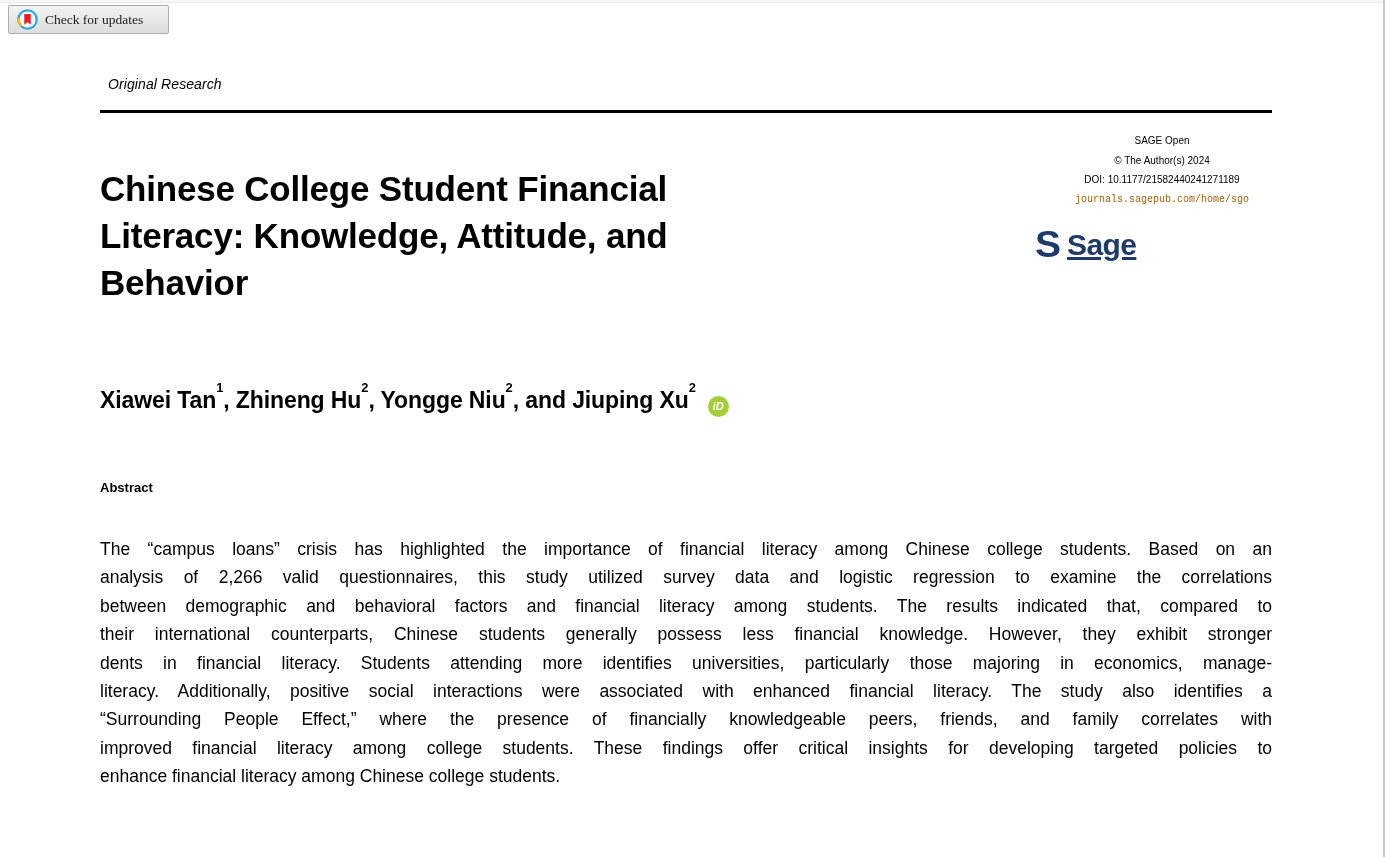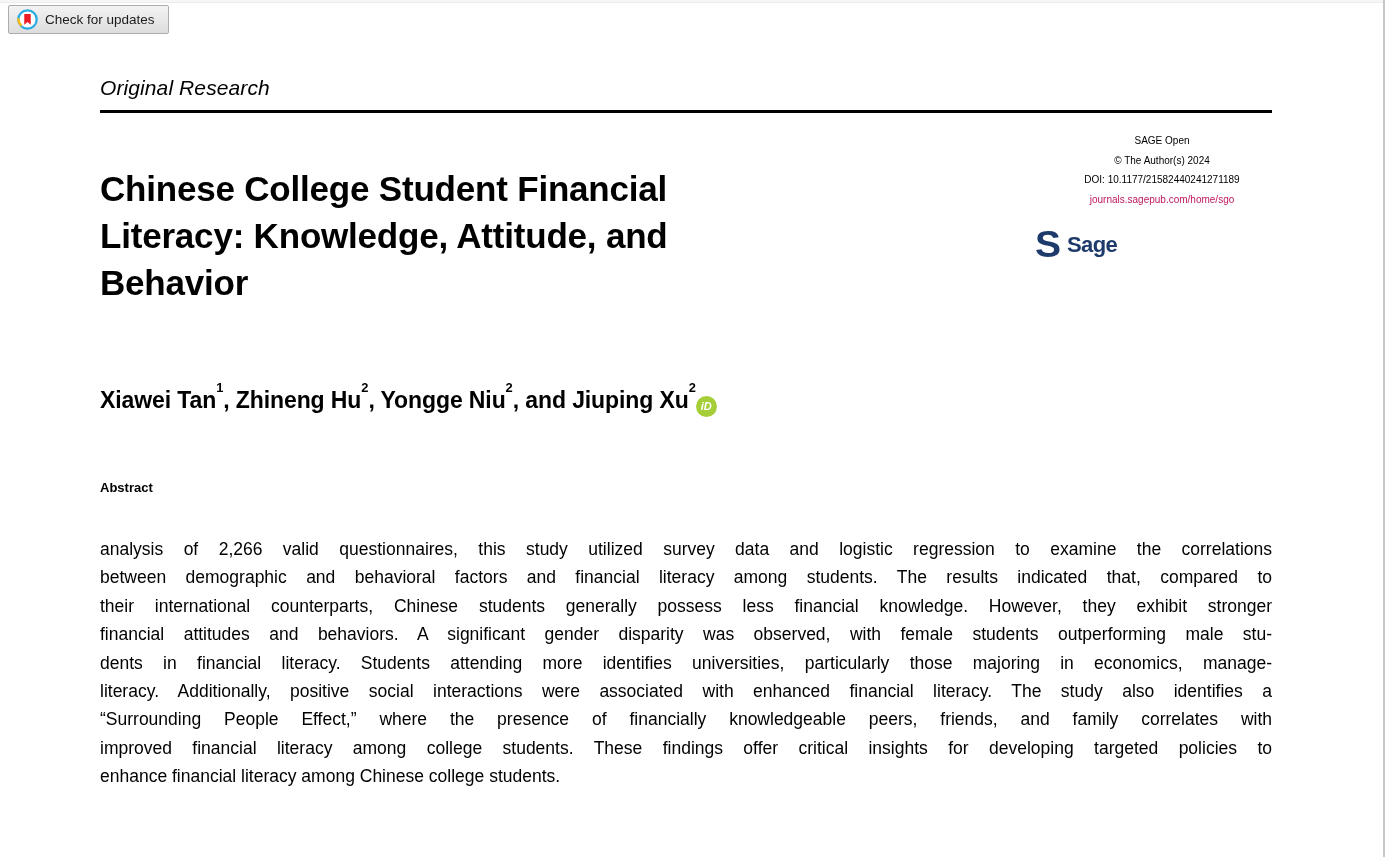--- a/index.html
+++ b/index.html
@@ -20,80 +20,80 @@
     background: #c6c6c6;
   }
 
   
   .check-btn {
     position: absolute; left: 8px; top: 5px;
     width: 161px; height: 29px;
     background: linear-gradient(#f3f3f3, #dddddd);
     border: 1px solid #adadad; border-radius: 2px;
     display: flex; align-items: center; gap: 7px;
-    padding: 0 8px; cursor: pointer;
+    padding: 0 8px; cursor: pointer; font-family: Liberation Serif, serif;
   }
   .check-btn .label { font-size: 13.5px; color: #1c1c1c; }
 
   
   .article-type {
-    position: absolute; left: 100px; top: 76px;
-    font-size: 21px; font-style: italic; letter-spacing: 0.1px;
+    position: absolute; left: 108px; top: 76px;
+    font-size: 14px; font-style: italic; letter-spacing: 0.1px;
   }
   .header-rule {
     position: absolute; left: 100px; top: 110px;
     width: 1172px; height: 3px; background: #000;
   }
 
   
   .paper-title {
     position: absolute; left: 100px; top: 165px;
     width: 715px;
     font-size: 35px; line-height: 47px; font-weight: bold;
     letter-spacing: -0.2px;
   }
 
   
   .journal-info {
     position: absolute; left: 1037px; top: 131px;
     width: 250px;
     font-size: 10px; line-height: 19.5px; text-align: center;
   }
-  .journal-info .link { color: #be185d; text-decoration: none; cursor: pointer; }
+  .journal-info .link { color: #a16207; text-decoration: none; cursor: pointer; font-family: Liberation Mono, monospace; }
 
   .sage-logo {
     position: absolute; left: 1035px; top: 225px;
     display: flex; align-items: center; gap: 6px;
     color: #1d3a6b;
   }
   .sage-mark {
     font-size: 39px; font-weight: 800; line-height: 1;
     transform: scaleY(0.95);
   }
   .sage-text {
-    font-size: 22px; font-weight: 700; letter-spacing: -0.6px;
+    font-size: 30px; font-weight: 700; letter-spacing: -0.6px; text-decoration: underline;
   }
 
   
   .authors {
     position: absolute; left: 100px; top: 387px;
     font-size: 23px; font-weight: bold; letter-spacing: -0.1px;
     white-space: nowrap;
   }
   .authors sup {
     font-size: 0.56em; font-weight: bold;
     position: relative; top: -0.55em; line-height: 0;
   }
   .orcid-icon {
     display: inline-block; width: 21px; height: 21px;
     border-radius: 50%;
     background: #a6ce39; color: #ffffff;
     font-size: 11px; font-weight: bold; font-style: italic;
     text-align: center; line-height: 21px;
-    margin-left: 0; vertical-align: -2px;
+    margin-left: 12px; vertical-align: -2px;
     cursor: pointer;
   }
 
   
   .abstract-heading {
     position: absolute; left: 100px; top: 480px;
     font-size: 13px; font-weight: bold;
   }
   .abstract-body {
     position: absolute; left: 100px; top: 535px;
@@ -138,24 +138,24 @@
     <span class="sage-mark">S</span>
     <span class="sage-text">Sage</span>
   </div>
 
   <div class="authors">
     <span>Xiawei Tan</span><sup>1</sup><span>, </span><span>Zhineng Hu</span><sup>2</sup><span>, </span><span>Yongge Niu</span><sup>2</sup><span>, and </span><span>Jiuping Xu</span><sup>2</sup><span class="orcid-icon">iD</span>
   </div>
 
   <div class="abstract-heading">Abstract</div>
   <div class="abstract-body">
+    <div class="jline">The “campus loans” crisis has highlighted the importance of financial literacy among Chinese college students. Based on an</div>
     <div class="jline">analysis of 2,266 valid questionnaires, this study utilized survey data and logistic regression to examine the correlations</div>
     <div class="jline">between demographic and behavioral factors and financial literacy among students. The results indicated that, compared to</div>
     <div class="jline">their international counterparts, Chinese students generally possess less financial knowledge. However, they exhibit stronger</div>
-    <div class="jline">financial attitudes and behaviors. A significant gender disparity was observed, with female students outperforming male stu-</div>
     <div class="jline">dents in financial literacy. Students attending more identifies universities, particularly those majoring in economics, manage-</div>
     <div class="jline">literacy. Additionally, positive social interactions were associated with enhanced financial literacy. The study also identifies a</div>
     <div class="jline">“Surrounding People Effect,” where the presence of financially knowledgeable peers, friends, and family correlates with</div>
     <div class="jline">improved financial literacy among college students. These findings offer critical insights for developing targeted policies to</div>
     <div class="jline last">enhance financial literacy among Chinese college students.</div>
   </div>
 
 </div>
 
 </body></html>

